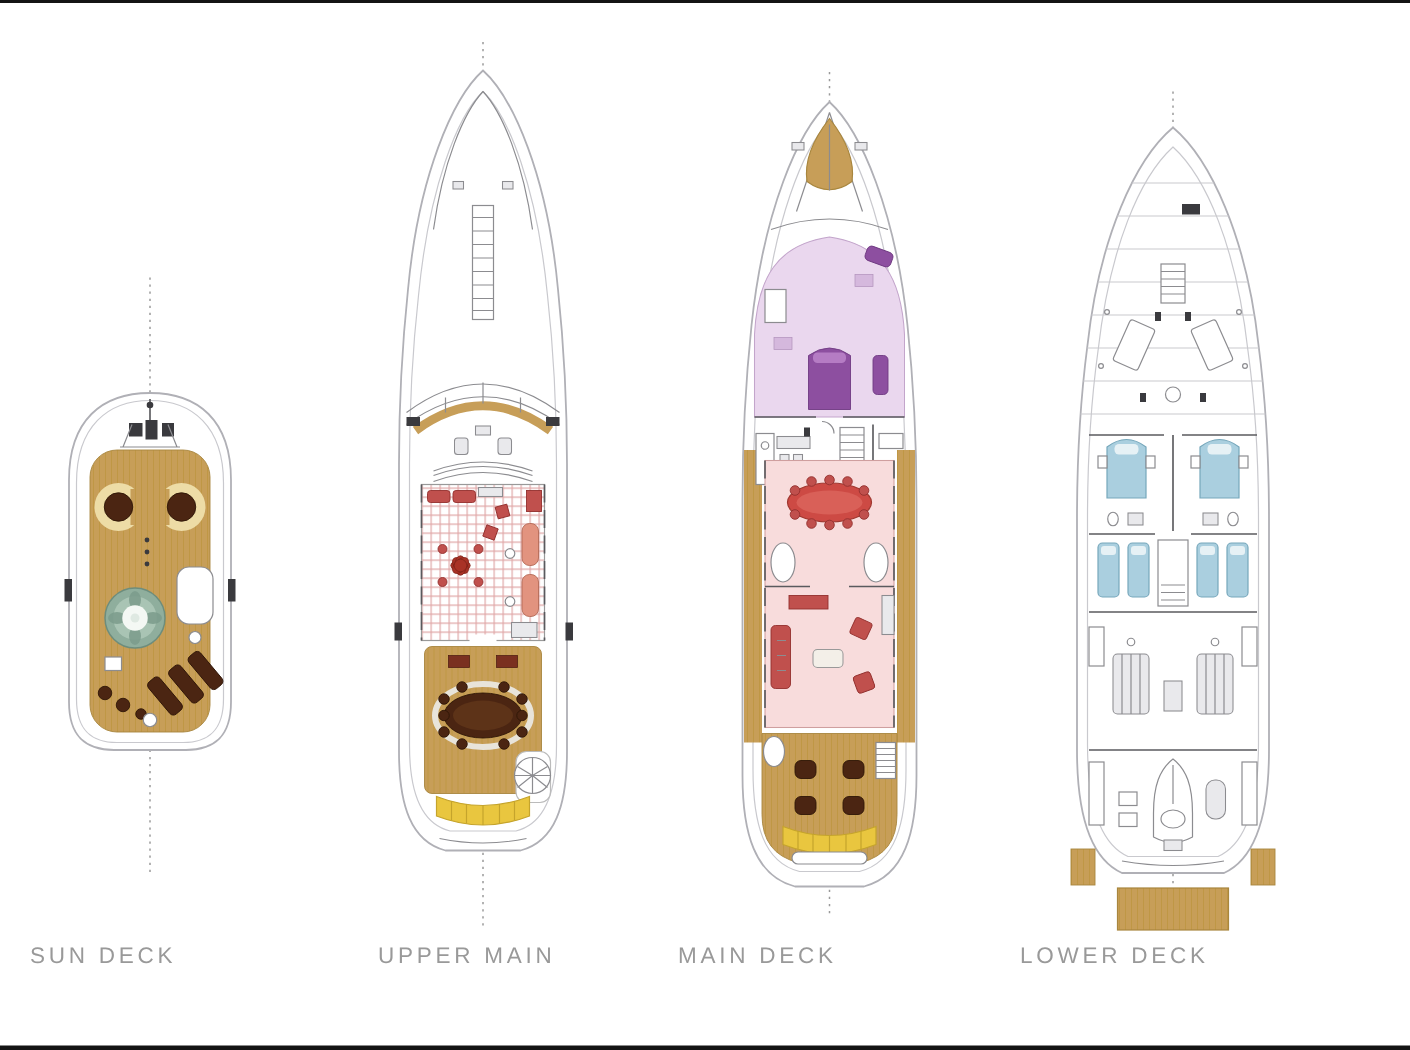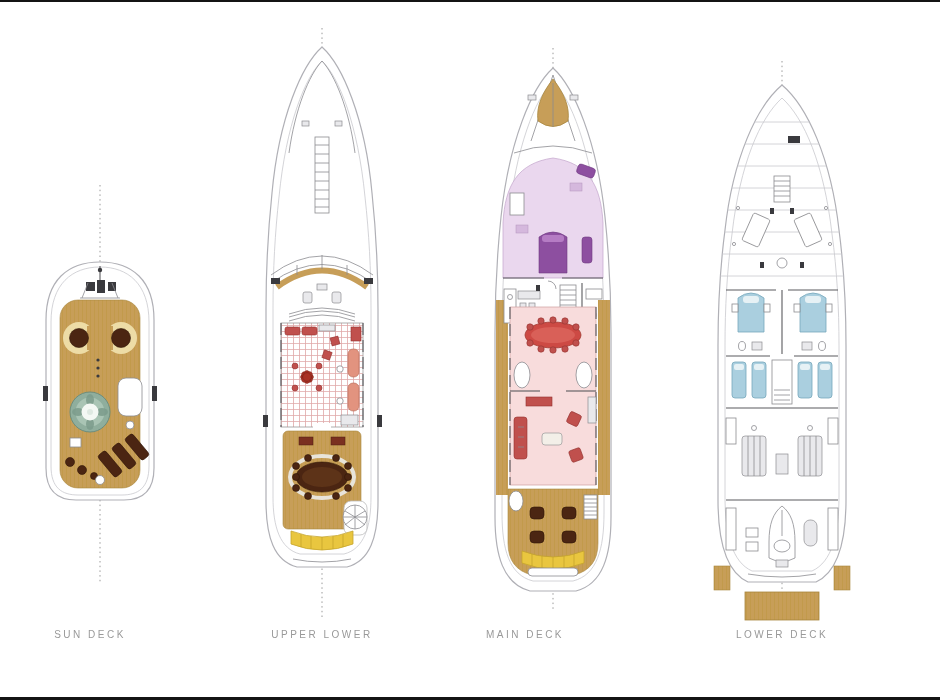--- a/index.html
+++ b/index.html
@@ -10,22 +10,22 @@
     --lavender:#ead7ee; --purple:#8d4fa0; --bed-blue:#aacfdf;
     --bench-yellow:#e9c63f; --label-gray:#999999; --centerline:#9a9a9a;
     --detail-gray:#8c8c90; --frame:#141414;
   }
   html,body{margin:0;padding:0;background:#e9e9e9;}
   .canvas{position:relative;width:940px;height:700px;background:#ffffff;overflow:hidden;
           font-family:"Liberation Sans",sans-serif;}
   .frame-top{position:absolute;top:0;left:0;width:940px;height:2px;background:var(--frame);}
   .frame-bottom{position:absolute;bottom:0;left:0;width:940px;height:3px;background:var(--frame);}
   .deck-svg{position:absolute;}
-  .deck-label{position:absolute;top:629px;height:18px;font-size:10px;letter-spacing:2.5px;
-              color:var(--label-gray);text-align:center;white-space:nowrap;}
+  .deck-label{position:absolute;top:629px;height:18px;font-size:15px;letter-spacing:2.5px;
+              color:var(--label-gray);text-align:left;white-space:nowrap;}
   
   .hull{fill:#ffffff;stroke:var(--hull-line);stroke-width:1.2;}
   .inner{fill:none;stroke:var(--inner-line);stroke-width:.8;}
   .cl{stroke:var(--centerline);stroke-width:1;stroke-dasharray:1.5 3.2;fill:none;}
   .wall{stroke:var(--wall);stroke-width:1.1;fill:none;}
   .wallw{stroke:var(--wall);stroke-width:1.1;fill:none;stroke-dasharray:12 5;}
   .detail{fill:none;stroke:var(--detail-gray);stroke-width:.8;}
   .dfill{fill:#e9e9ec;stroke:var(--detail-gray);stroke-width:.7;}
   .white{fill:#ffffff;stroke:var(--detail-gray);stroke-width:.8;}
   .mark{fill:#3a3a3e;}
@@ -199,21 +199,21 @@
         <circle class="white" cx="110" cy="492" r="12"></circle>
         <path class="detail" d="M110,492 L110,480 M110,492 L120,486 M110,492 L122,492 M110,492 L120,500 M110,492 L110,504 M110,492 L100,500 M110,492 L98,492 M110,492 L100,486"></path>
       </g>
       <g>
         <path class="yellow" d="M46,506 Q77,518 108,506 L108,519 Q77,531 46,519 Z"></path>
         <path d="M56,509 L56,522 M66,511 L66,524 M77,512 L77,525 M88,511 L88,524 M98,509 L98,522" stroke="#c5a42c" stroke-width=".8"></path>
       </g>
       <path class="detail" d="M48,534 Q77,540 106,534"></path>
     </g>
   </svg>
-  <div class="deck-label" style="left:252px;width:140px">UPPER LOWER</div>
+  <div class="deck-label" style="left:252px;width:140px">UPPER MAIN</div>
 
   <svg class="deck-svg" style="left:470px;top:45px" width="165" height="575" viewBox="0 0 165 575">
     <defs>
       <pattern id="m-teak" width="4" height="4" patternUnits="userSpaceOnUse">
         <rect width="4" height="4" fill="#c79e58"></rect>
           <line x1="0" y1="0" x2="0" y2="4" class="teakline"></line>
       </pattern>
       <clipPath id="m-clip">
         <path d="M83,23 C62,42 39,96 31,172 C27,210 25,248 25,288 L25,472 C25,510 33,539 60,546 L106,546 C133,539 141,510 141,472 L141,288 C141,248 139,210 135,172 C127,96 104,42 83,23 Z"></path>
       </clipPath>
@@ -411,14 +411,14 @@
       <rect class="white" x="56" y="470" width="12" height="9"></rect>
       <rect class="white" x="56" y="484" width="12" height="9"></rect>
       <path class="detail" d="M58,516 Q92,522 126,516"></path>
     </g>
     <g>
       <rect x="24" y="508" width="16" height="24" fill="url(#l-teak)" stroke="#a8863e" stroke-width=".6"></rect>
       <rect x="144" y="508" width="16" height="24" fill="url(#l-teak)" stroke="#a8863e" stroke-width=".6"></rect>
       <rect x="55" y="534" width="74" height="28" fill="url(#l-teak)" stroke="#a8863e" stroke-width=".8"></rect>
     </g>
   </svg>
-  <div class="deck-label" style="left:712px;width:140px">LOWER DECK</div>
+  <div class="deck-label" style="left:680px;width:140px">LOWER DECK</div>
 </div>
 
 </body></html>

